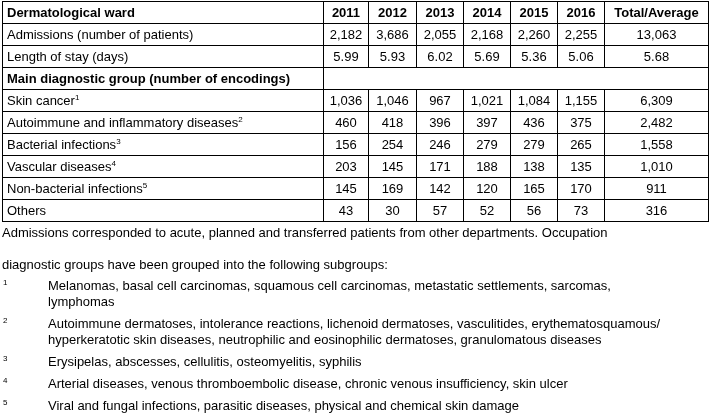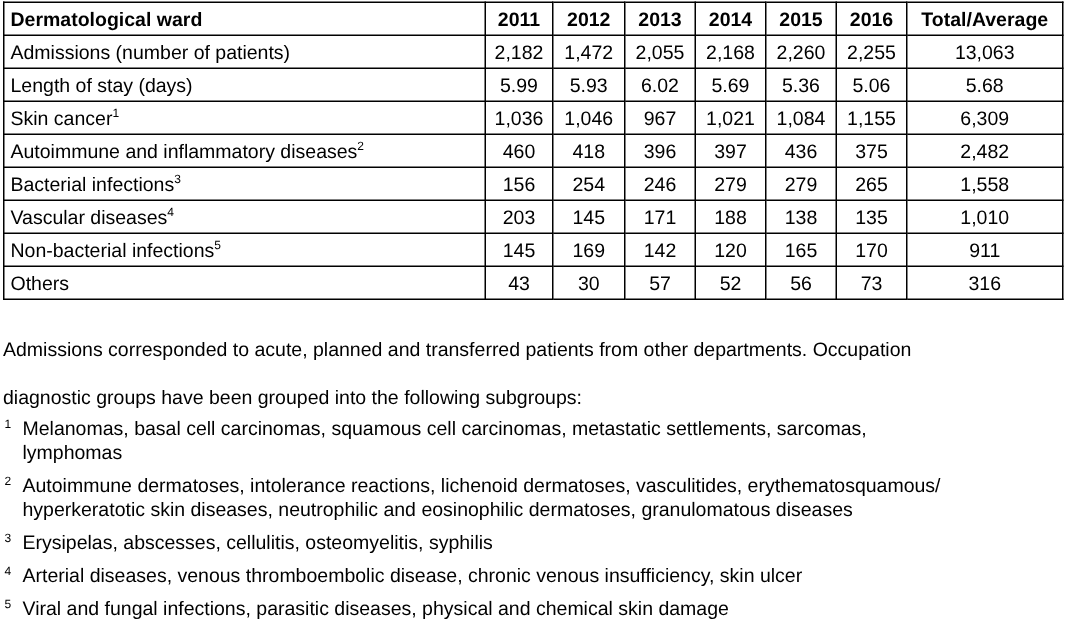--- a/index.html
+++ b/index.html
@@ -85,20 +85,21 @@
     }
     .fn .mark {
       width: 12px;
       flex: 0 0 12px;
       font-size: 8px;
       line-height: 10px;
       padding-left: 1px;
     }
     .fn .text {
       flex: 1 1 auto;
+      margin-left: 33px;
     }
   </style>
 </head>
 <body>
 
 <table class="ward">
   <colgroup>
     <col class="c-label">
     <col class="c-2011">
     <col class="c-2012">
@@ -117,38 +118,42 @@
       <th>2014</th>
       <th>2015</th>
       <th>2016</th>
       <th>Total/Average</th>
     </tr>
   </thead>
   <tbody id="table-body">
   <tr>
         <td class="label"><span>Admissions (number of patients)</span></td>
         <td class="num">2,182</td>
-        <td class="num">1,472</td>
+        <td class="num">3,686</td>
         <td class="num">2,055</td>
         <td class="num">2,168</td>
         <td class="num">2,260</td>
         <td class="num">2,255</td>
         <td class="num">13,063</td>
       </tr>
       <tr>
         <td class="label"><span>Length of stay (days)</span></td>
         <td class="num">5.99</td>
         <td class="num">5.93</td>
         <td class="num">6.02</td>
         <td class="num">5.69</td>
         <td class="num">5.36</td>
         <td class="num">5.06</td>
         <td class="num">5.68</td>
       </tr>
       <tr>
+        <td class="section">Main diagnostic group (number of encodings)</td>
+        <td class="section-fill" colspan="7"></td>
+      </tr>
+      <tr>
         <td class="label"><span>Skin cancer</span><sup>1</sup></td>
         <td class="num">1,036</td>
         <td class="num">1,046</td>
         <td class="num">967</td>
         <td class="num">1,021</td>
         <td class="num">1,084</td>
         <td class="num">1,155</td>
         <td class="num">6,309</td>
       </tr>
       <tr>

